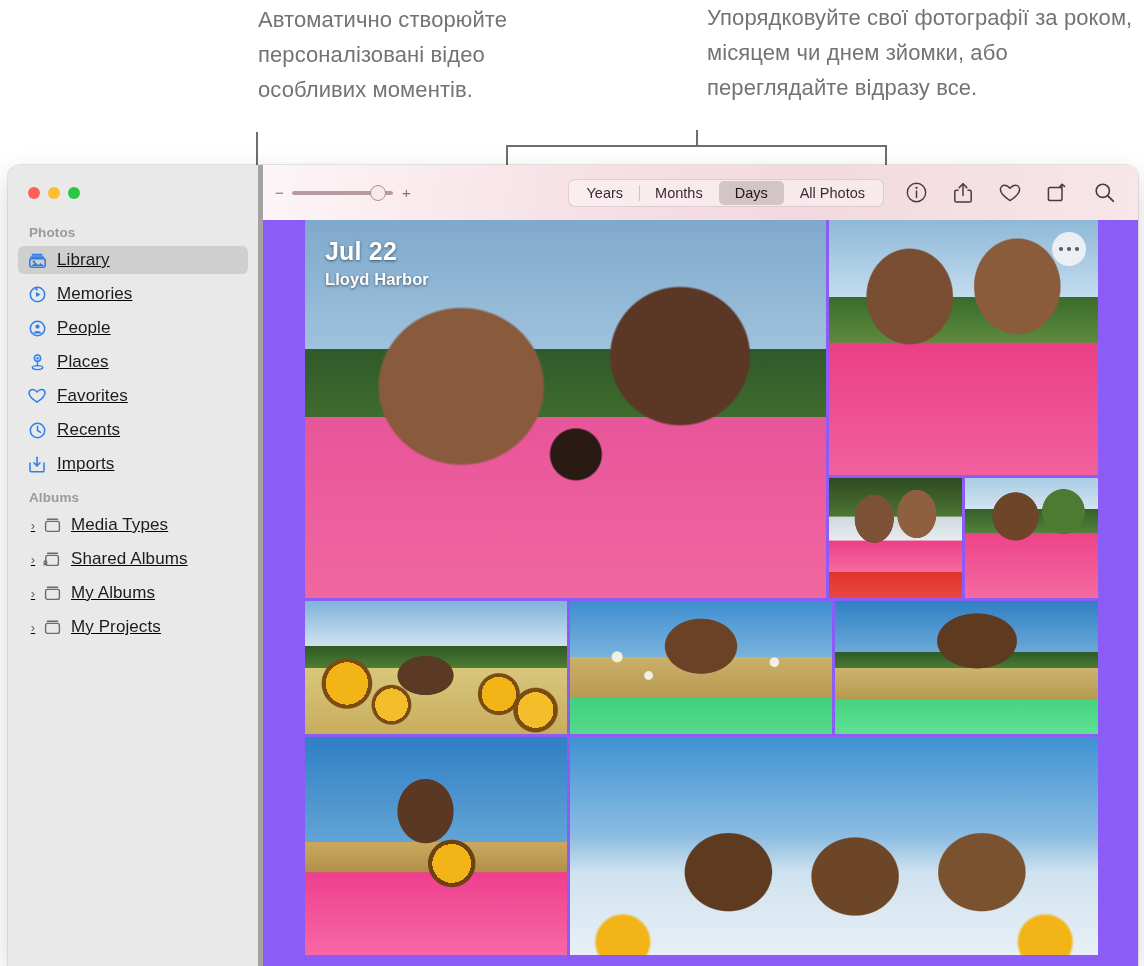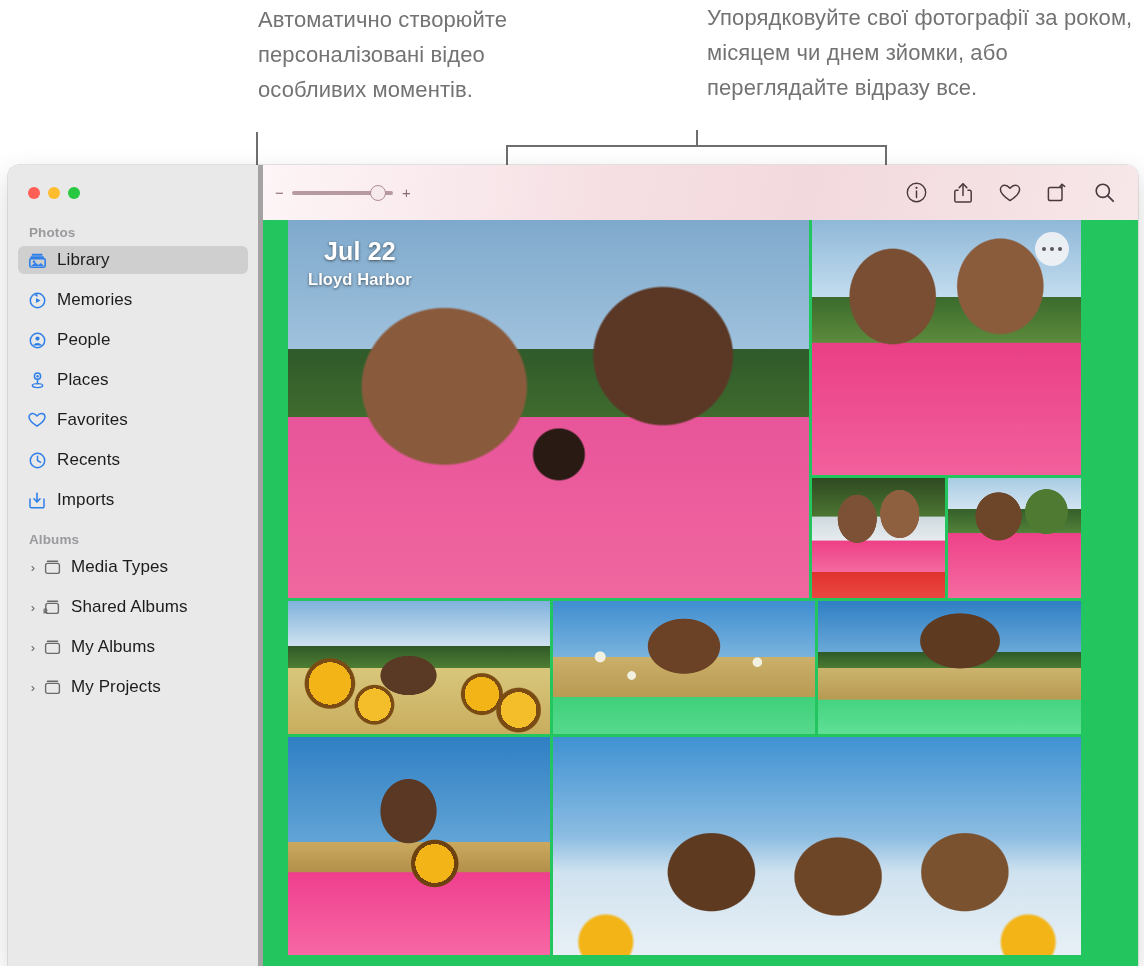--- a/index.html
+++ b/index.html
@@ -89,22 +89,23 @@
     letter-spacing: 0.1px;
   }
   .sb-section-title.spaced { margin-top: 0; }
 
   .sb-item {
     display: flex;
     align-items: center;
     height: 28px;
     padding: 0 8px 0 8px;
     border-radius: 6px;
-    margin-bottom: 12px;
+    margin-bottom: 6px;
     cursor: default;
+    text-decoration: underline;
   }
   .sb-item.selected { background: #cfcfcf; }
   .sb-icon {
     width: 22px;
     flex: 0 0 22px;
     display: flex;
     align-items: center;
     justify-content: center;
     margin-right: 9px;
   }
@@ -232,24 +233,23 @@
   .tb-btn {
     width: 24px; height: 24px;
     display: flex; align-items: center; justify-content: center;
     cursor: default;
   }
 
   
   #grid-wrap {
     flex: 1;
     position: relative;
-    background: #22c55e;
+    background: #8b5cf6;
     overflow: hidden;
-    padding-left: 25px;
-    text-align: center;
+    padding-left: 42px;
   }
   #grid {
     position: relative;
     width: 793px;
     display: flex;
     flex-direction: column;
     gap: 3px;
   }
   .grow { display: flex; gap: 3px; }
   .cell {
@@ -535,20 +535,26 @@
         <div id="zoom-slider">
           <span class="zs-sign">−</span>
           <span class="zs-track">
             <span class="zs-knob" style="left: 85%;"></span>
           </span>
           <span class="zs-sign">+</span>
         </div>
 
         <div id="toolbar-spacer"></div>
 
+        <div id="segmented">
+          <div class="seg">Years</div>
+          <div class="seg">Months</div>
+          <div class="seg active">Days</div>
+          <div class="seg">All Photos</div>
+        </div>
 
         <div id="tb-icons">
 
           <div class="tb-btn">
             <svg width="21" height="21" viewBox="0 0 21 21">
               <circle cx="10.5" cy="10.5" r="9.2" fill="none" stroke="#4a3a3e" stroke-width="1.4"></circle>
               <circle cx="10.5" cy="5.8" r="1.15" fill="#4a3a3e"></circle>
               <path d="M10.5 9 L10.5 15.4" stroke="#4a3a3e" stroke-width="1.5" stroke-linecap="round"></path>
             </svg>
           </div>

